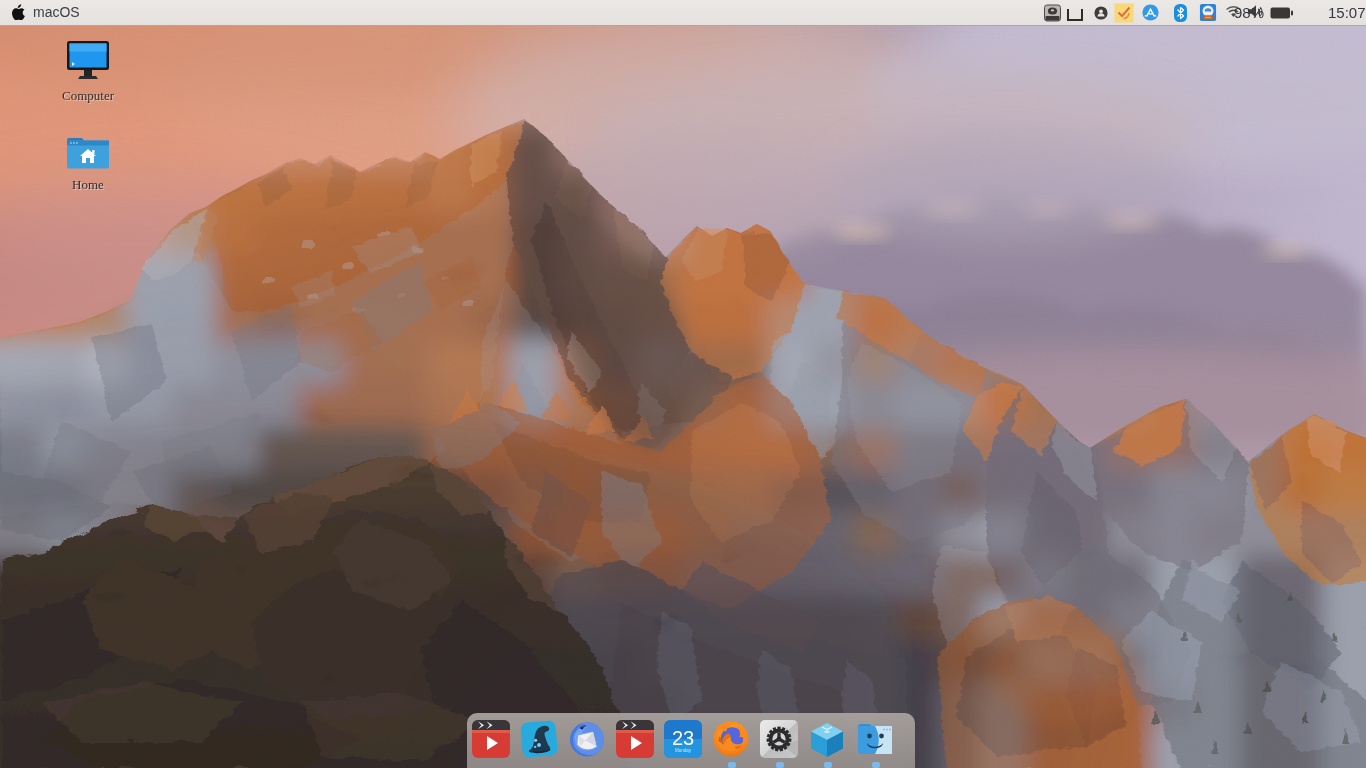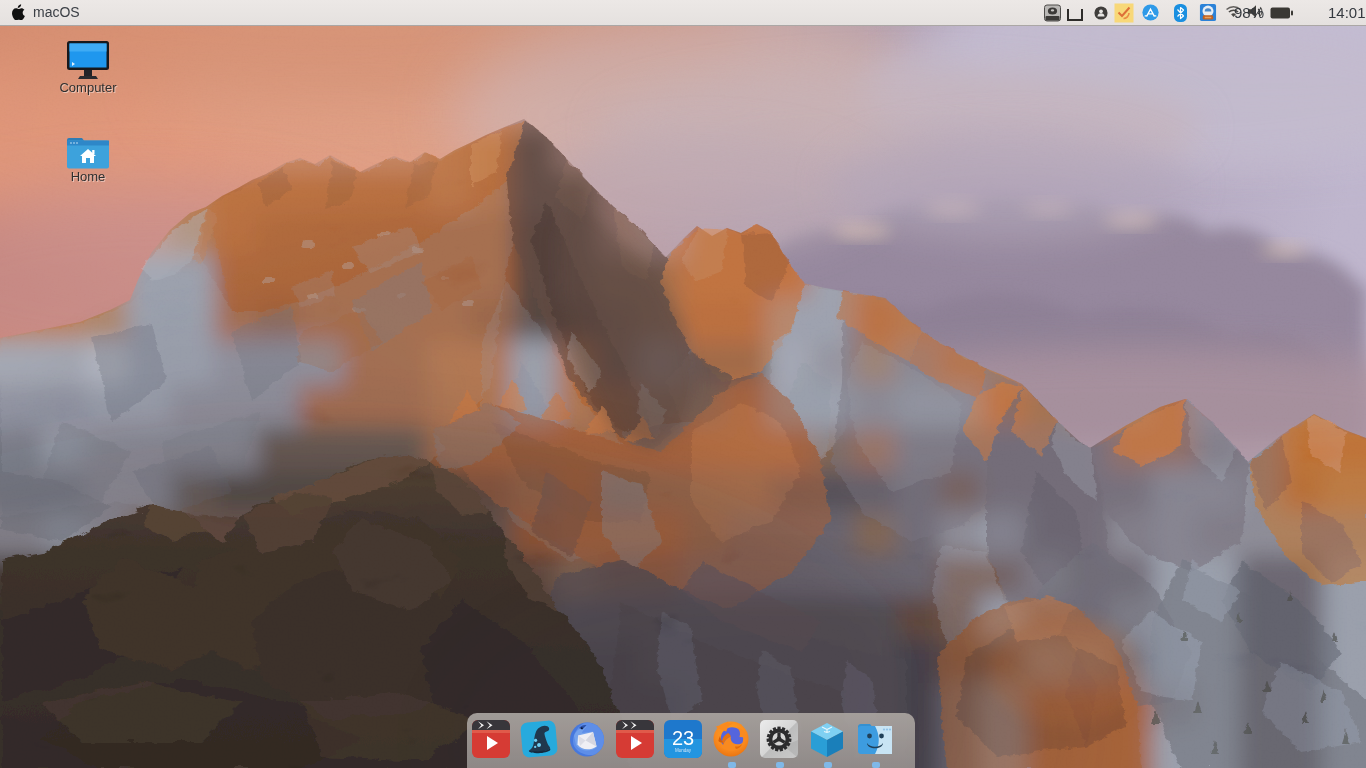--- a/index.html
+++ b/index.html
@@ -9,22 +9,22 @@
   
   #menubar{position:absolute;left:0;top:0;width:1366px;height:25px;
     background:linear-gradient(#ece8e6,#e5e1df);
     border-bottom:1px solid #aba7a5;}
   .applelogo{position:absolute;left:12px;top:4px;width:13px;height:16px;}
   .mtitle{position:absolute;left:33px;top:4px;font-size:14px;color:#3c4046;}
   .tr{position:absolute;top:0;}
   .ttxt{font-size:15px;color:#35393f;position:absolute;top:4px;}
   
   .dicon{position:absolute;width:88px;text-align:center;}
-  .dicon .lbl{margin-top:0;font-size:13px;color:#2f2f2f;
-    text-shadow:1px 1px 0 rgba(255,255,255,0.45);}
+  .dicon .lbl{margin-top:8px;font-size:13px;color:#2f2f2f;
+    text-shadow:1px 1px 0 rgba(255,255,255,0.45);font-family:Liberation Serif, serif;}
   
   #dock{position:absolute;left:467px;top:713px;width:432px;height:55px;
     background:linear-gradient(rgba(170,164,160,0.93),rgba(152,146,144,0.90));
     border-radius:10px 10px 0 0;padding-left:16px;}
   .dk{position:absolute;top:7px;width:38px;height:38px;}
   .ind{position:absolute;top:49px;width:8px;height:6px;background:#7fb8e8;border-radius:2px;}
 </style>
 </head>
 <body>
 <div id="screen">
@@ -1123,21 +1123,21 @@
   <svg class="tr" style="left:1247px;top:4px" width="18" height="15" viewBox="0 0 20 17">
     <path d="M1,6 L5,6 L10,1.5 L10,15.5 L5,11 L1,11 Z" fill="#403e3c"></path>
     <path d="M12.5,5.5 a4.5,4.5 0 0 1 0,6" fill="none" stroke="#403e3c" stroke-width="1.6"></path>
     <path d="M14.8,3.5 a7.5,7.5 0 0 1 0,10" fill="none" stroke="#403e3c" stroke-width="1.4" opacity="0.8"></path>
   </svg>
   <svg class="tr" style="left:1270px;top:7px" width="23" height="12" viewBox="0 0 23 12">
     <rect x="0.5" y="0.5" width="19.5" height="11" rx="2" fill="#3a3834"></rect>
     <rect x="21" y="3.5" width="2" height="5" rx="1" fill="#3a3834"></rect>
   </svg>
   <span class="ttxt" style="left:1234px">98%</span>
-  <span class="ttxt" style="left:1328px">14:01</span>
+  <span class="ttxt" style="left:1328px">15:07</span>
 </div>
 
 <div class="dicon" style="left:44px;top:40px;">
   <svg width="44" height="40" viewBox="0 0 44 40" style="display:block;margin:0 auto;">
     <rect x="1" y="1" width="42" height="29" rx="2.5" fill="#17181c"></rect>
     <rect x="3.5" y="3.5" width="37" height="24" fill="#1f97ee"></rect>
     <rect x="3.5" y="3.5" width="37" height="8" fill="#3fabf4"></rect>
     <path d="M6,22 l3,2 l-3,2 Z" fill="#dff0fb"></path>
     <rect x="18" y="30" width="8" height="6" fill="#222327"></rect>
     <path d="M14,36 L30,36 L32,39 L12,39 Z" fill="#2a2b2f"></path>

